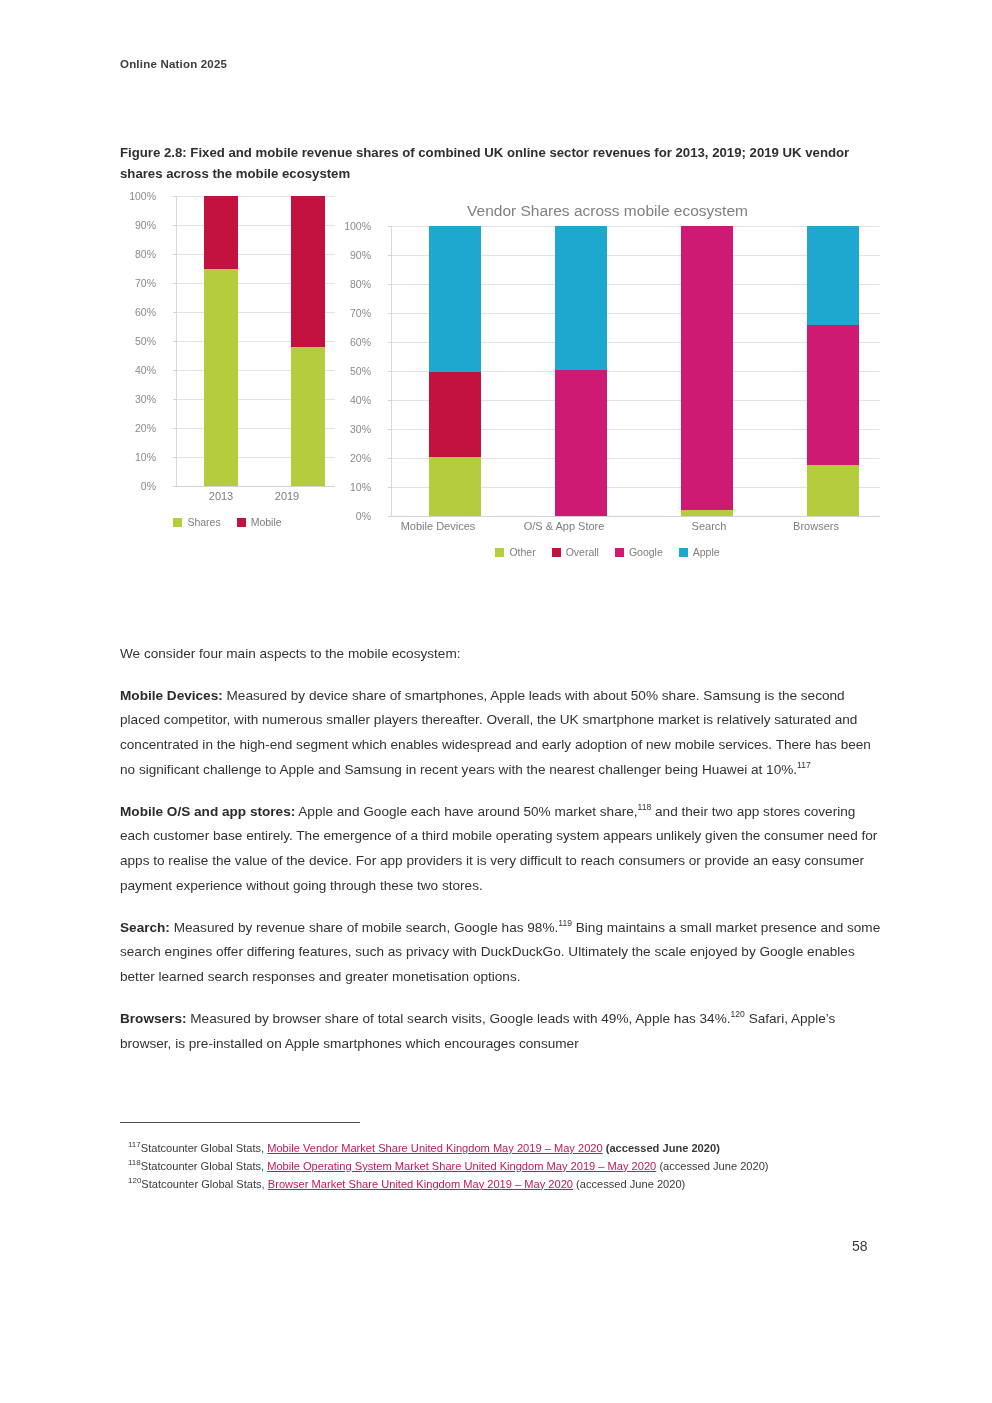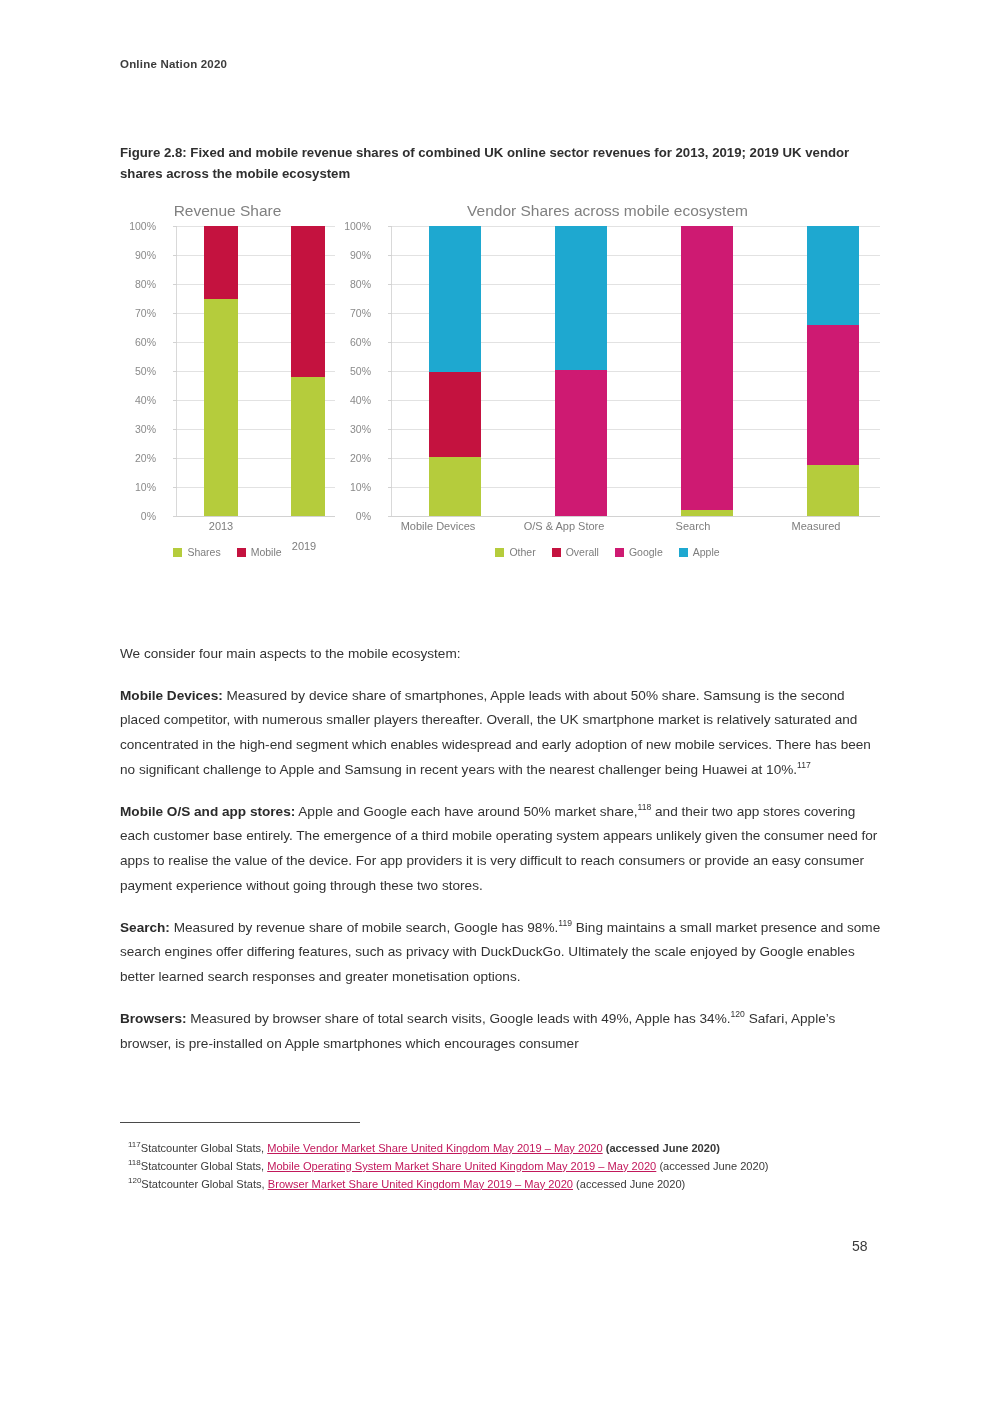--- a/index.html
+++ b/index.html
@@ -122,29 +122,28 @@
   .page-number {
     position:absolute; left:852px; top:1238px;
     font-size:14px; color:#3a3a3a;
   }
 </style>
 </head>
 <body>
 
 <div class="page">
 
-  <div class="running-header">Online Nation 2020</div>
+  <div class="running-header">Online Nation 2025</div>
 
   <div class="fig-caption">Figure 2.8: Fixed and mobile revenue shares of combined UK online sector revenues for 2013, 2019; 2019 UK vendor shares across the mobile ecosystem</div>
 
   <div class="chart-block">
     <div class="charts-row">
 
       <div class="chart chart-left">
-        <div class="chart-title">Revenue Share</div>
         <div class="plot-wrap">
           <div class="ylabels" id="ylabels-left">
               <div class="ylab" style="top: 0px;">100%</div>
               <div class="ylab" style="top: 29px;">90%</div>
               <div class="ylab" style="top: 58px;">80%</div>
               <div class="ylab" style="top: 87px;">70%</div>
               <div class="ylab" style="top: 116px;">60%</div>
               <div class="ylab" style="top: 145px;">50%</div>
               <div class="ylab" style="top: 174px;">40%</div>
               <div class="ylab" style="top: 203px;">30%</div>
@@ -180,21 +179,21 @@
                 <div class="seg" style="height: 72.5px; background: rgb(196, 18, 63);"></div>
               </div>
               <div class="bar" style="width: 34px; left: 113.5px; height: 290px;">
                 <div class="seg" style="height: 139.2px; background: rgb(181, 204, 60);"></div>
                 <div class="seg" style="height: 150.8px; background: rgb(196, 18, 63);"></div>
               </div>
             </div>
         </div>
         <div class="xlabels" id="xlabels-left">
             <div class="xlab" style="left: 61px;">2013</div>
-            <div class="xlab" style="left: 144px; margin-top: 20px;">2019</div>
+            <div class="xlab" style="left: 127px;">2019</div>
           </div>
         <div class="legend" id="legend-left">
             <div class="legend-item">
               <span class="swatch" style="background: rgb(181, 204, 60);"></span>
               <span class="legend-label">Shares</span>
             </div>
             <div class="legend-item">
               <span class="swatch" style="background: rgb(196, 18, 63);"></span>
               <span class="legend-label">Mobile</span>
             </div>
@@ -256,22 +255,22 @@
               <div class="bar" style="width: 52px; left: 415px; height: 290px;">
                 <div class="seg" style="height: 50.75px; background: rgb(181, 204, 60);"></div>
                 <div class="seg" style="height: 140.65px; background: rgb(206, 26, 114);"></div>
                 <div class="seg" style="height: 98.6px; background: rgb(30, 168, 208);"></div>
               </div>
             </div>
         </div>
         <div class="xlabels" id="xlabels-right">
             <div class="xlab" style="left: 63px;">Mobile Devices</div>
             <div class="xlab" style="left: 189px;">O/S &amp; App Store</div>
-            <div class="xlab" style="left: 314px; padding-left: 8px;">Search</div>
-            <div class="xlab" style="left: 441px;">Measured</div>
+            <div class="xlab" style="left: 330px; padding-left: 8px;">Search</div>
+            <div class="xlab" style="left: 441px;">Browsers</div>
           </div>
         <div class="legend" id="legend-right">
             <div class="legend-item">
               <span class="swatch" style="background: rgb(181, 204, 60);"></span>
               <span class="legend-label">Other</span>
             </div>
             <div class="legend-item">
               <span class="swatch" style="background: rgb(196, 18, 63);"></span>
               <span class="legend-label">Overall</span>
             </div>

